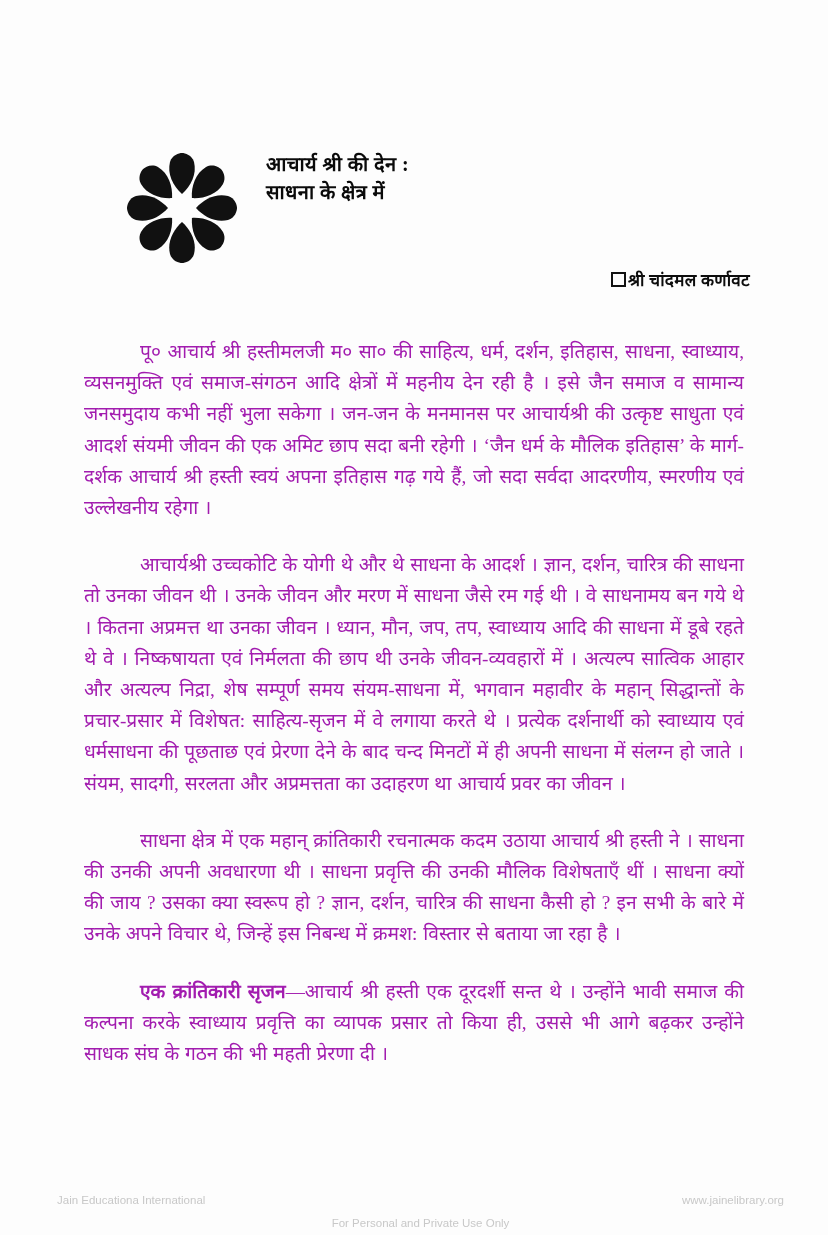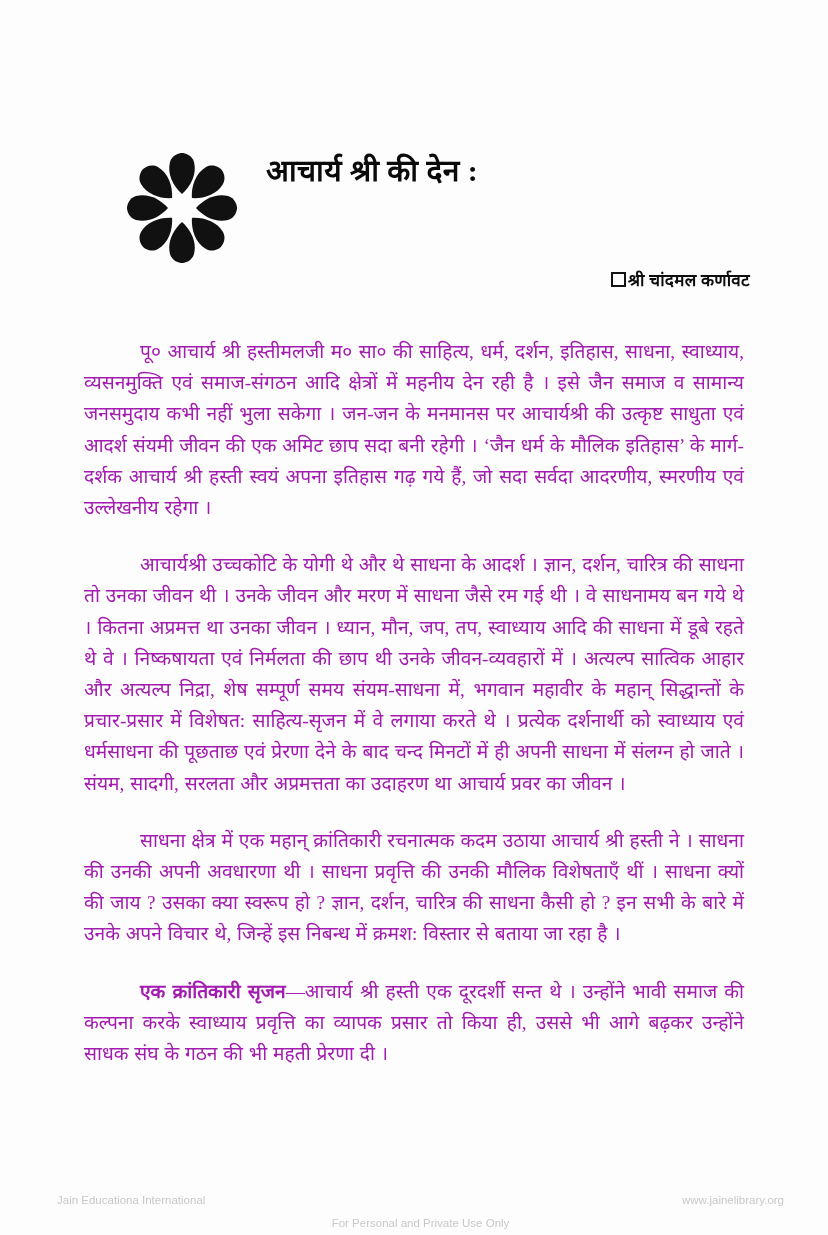--- a/index.html
+++ b/index.html
@@ -39,21 +39,21 @@
   .logo svg { display: block; width: 112px; height: 112px; }
 
   .title-block {
     margin-left: 28px;
     padding-top: 2px;
   }
 
   .title-line {
     font-family: "Liberation Serif", "DejaVu Serif", serif;
     font-weight: bold;
-    font-size: 30px;
+    font-size: 20px;
     line-height: 1.42;
     color: #0a0a0a;
     letter-spacing: 0.4px;
     white-space: nowrap;
   }
 
   
   .byline {
     position: absolute;
     right: 78px;
@@ -163,20 +163,21 @@
             <g transform="rotate(315)">
               <path d="M0,-14 C9,-22 15,-34 12,-46 C10,-53 3,-55 0,-55 C-3,-55 -10,-53 -12,-46 C-15,-34 -9,-22 0,-14 Z"></path>
             </g>
           </g>
         </g>
       </svg>
     </div>
 
     <div class="title-block">
       <div class="title-line">आचार्य श्री की देन :</div>
+      <div class="title-line">साधना के क्षेत्र में</div>
     </div>
 
   </div>
 
   <div class="byline">
     <span class="byline-square"></span>
     <span class="byline-name">श्री चांदमल कर्णावट</span>
   </div>
 
   <div class="body-area">

